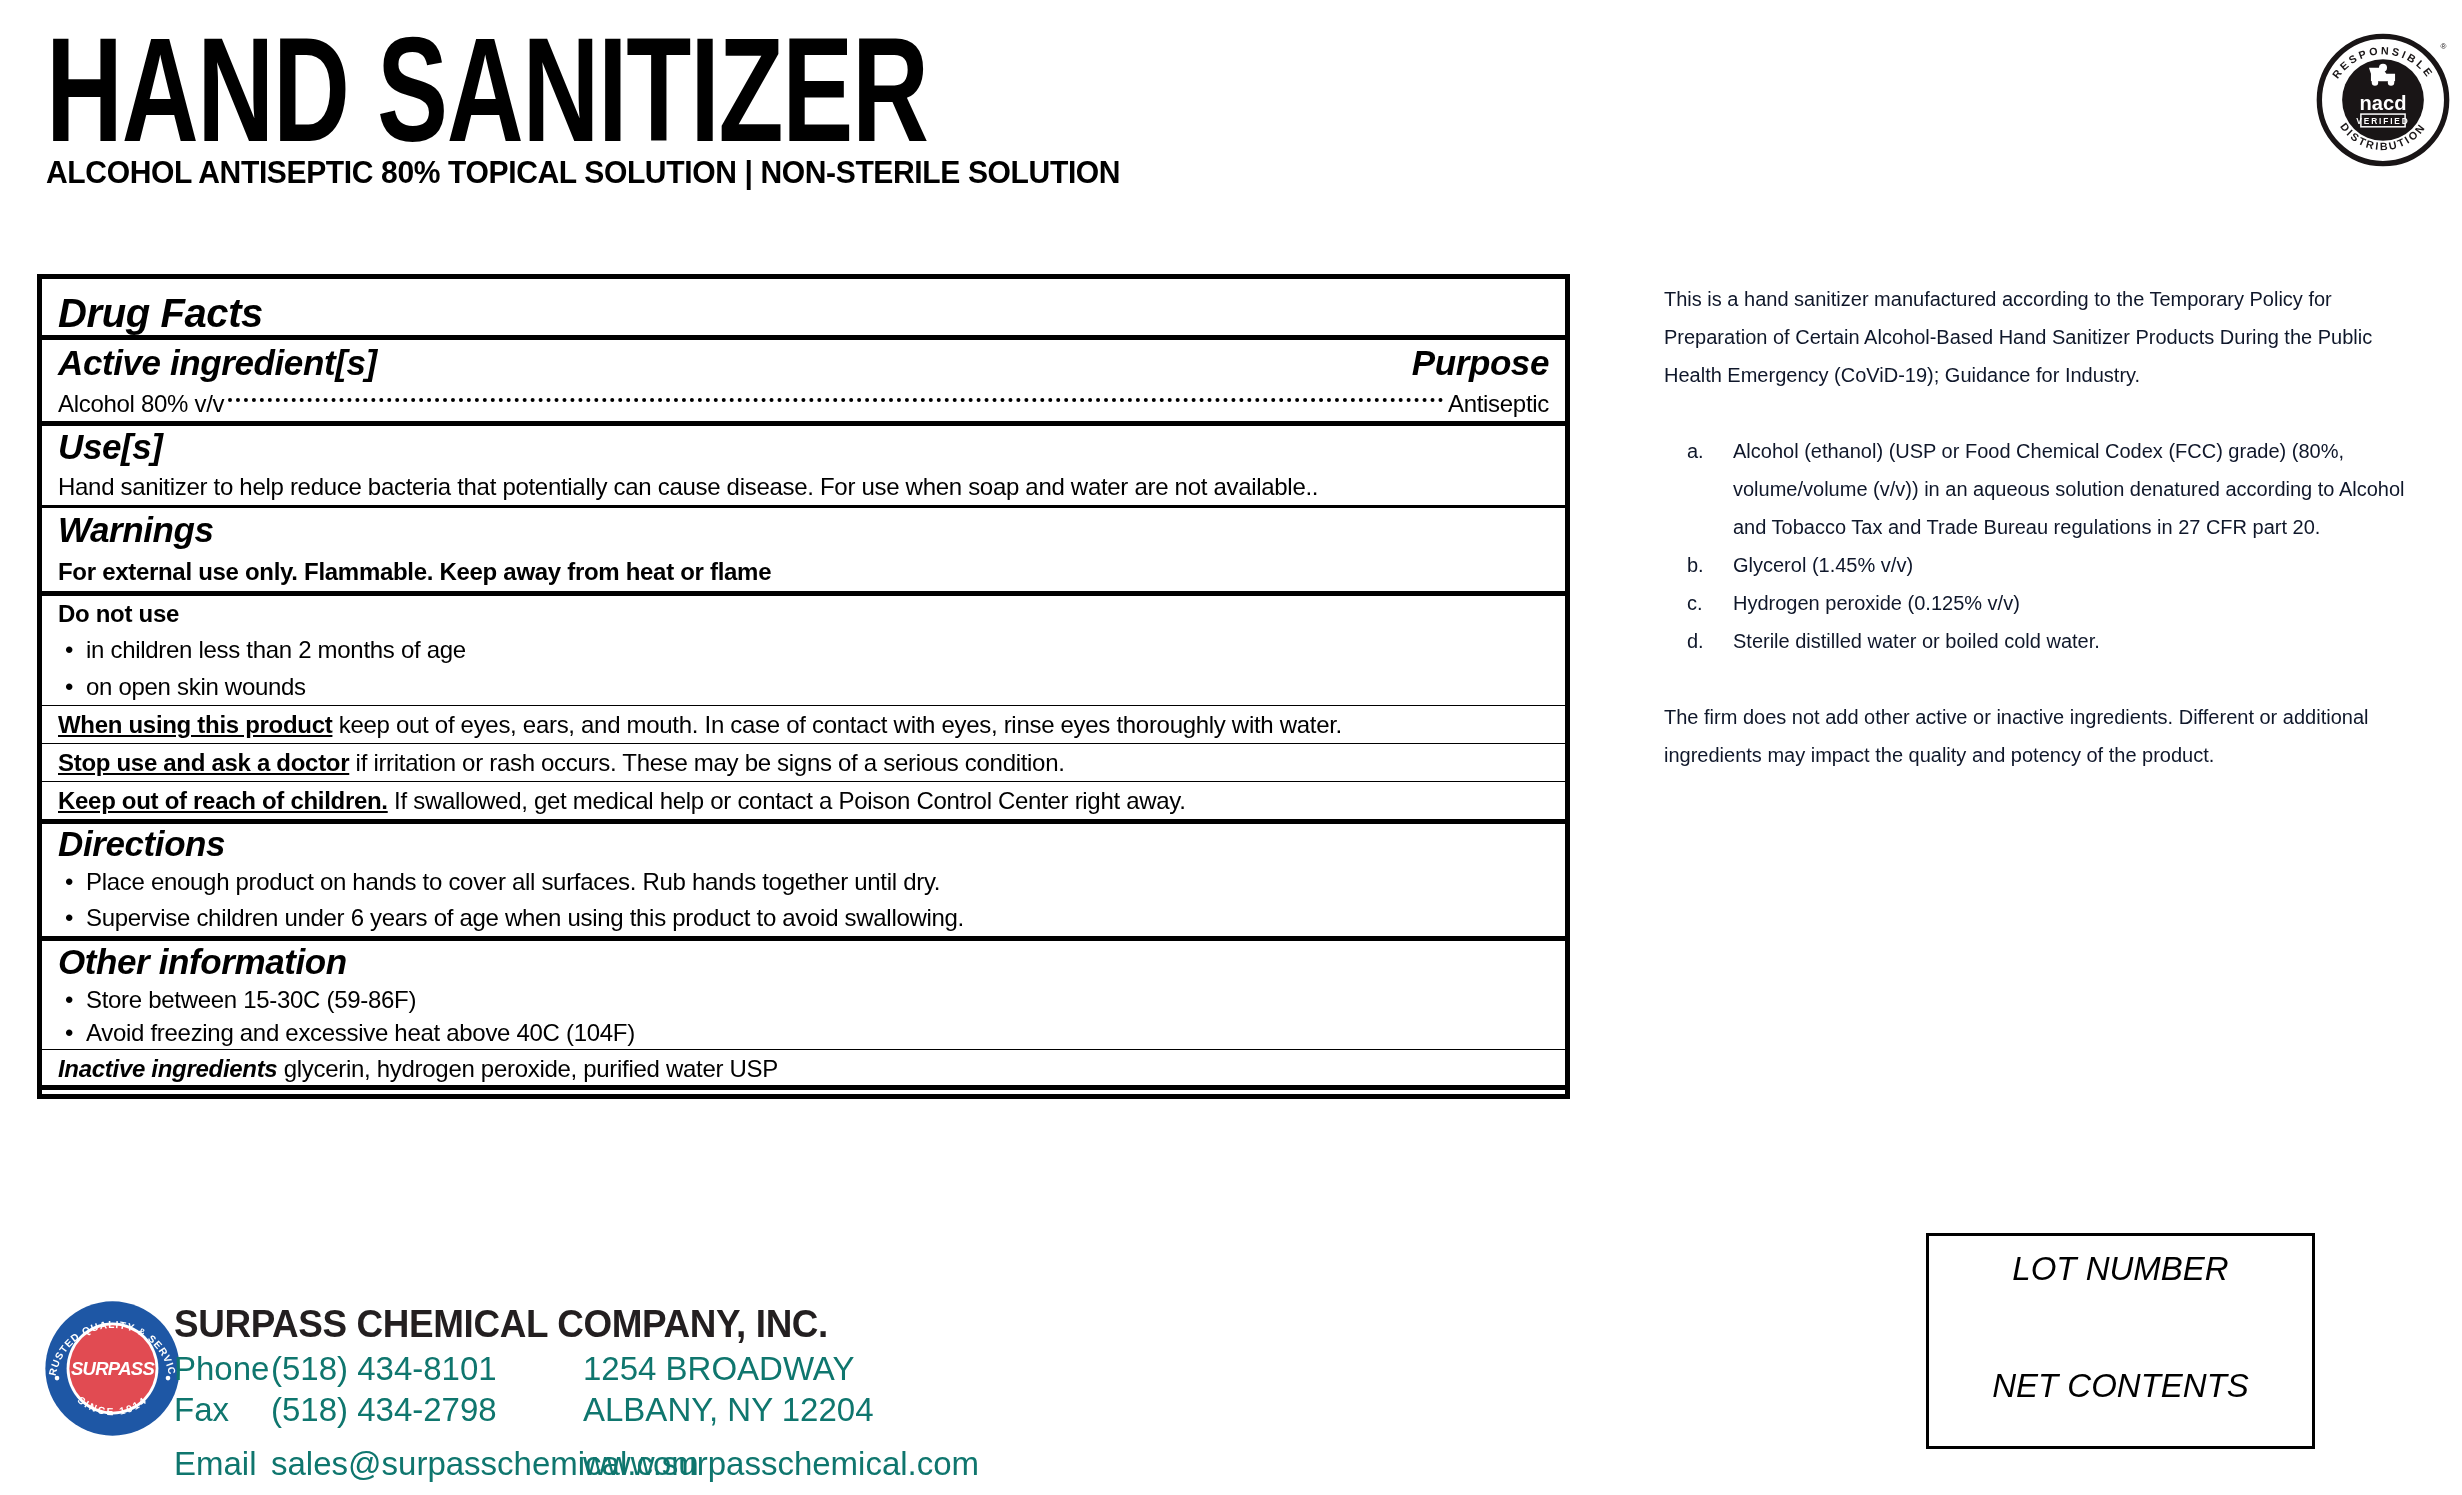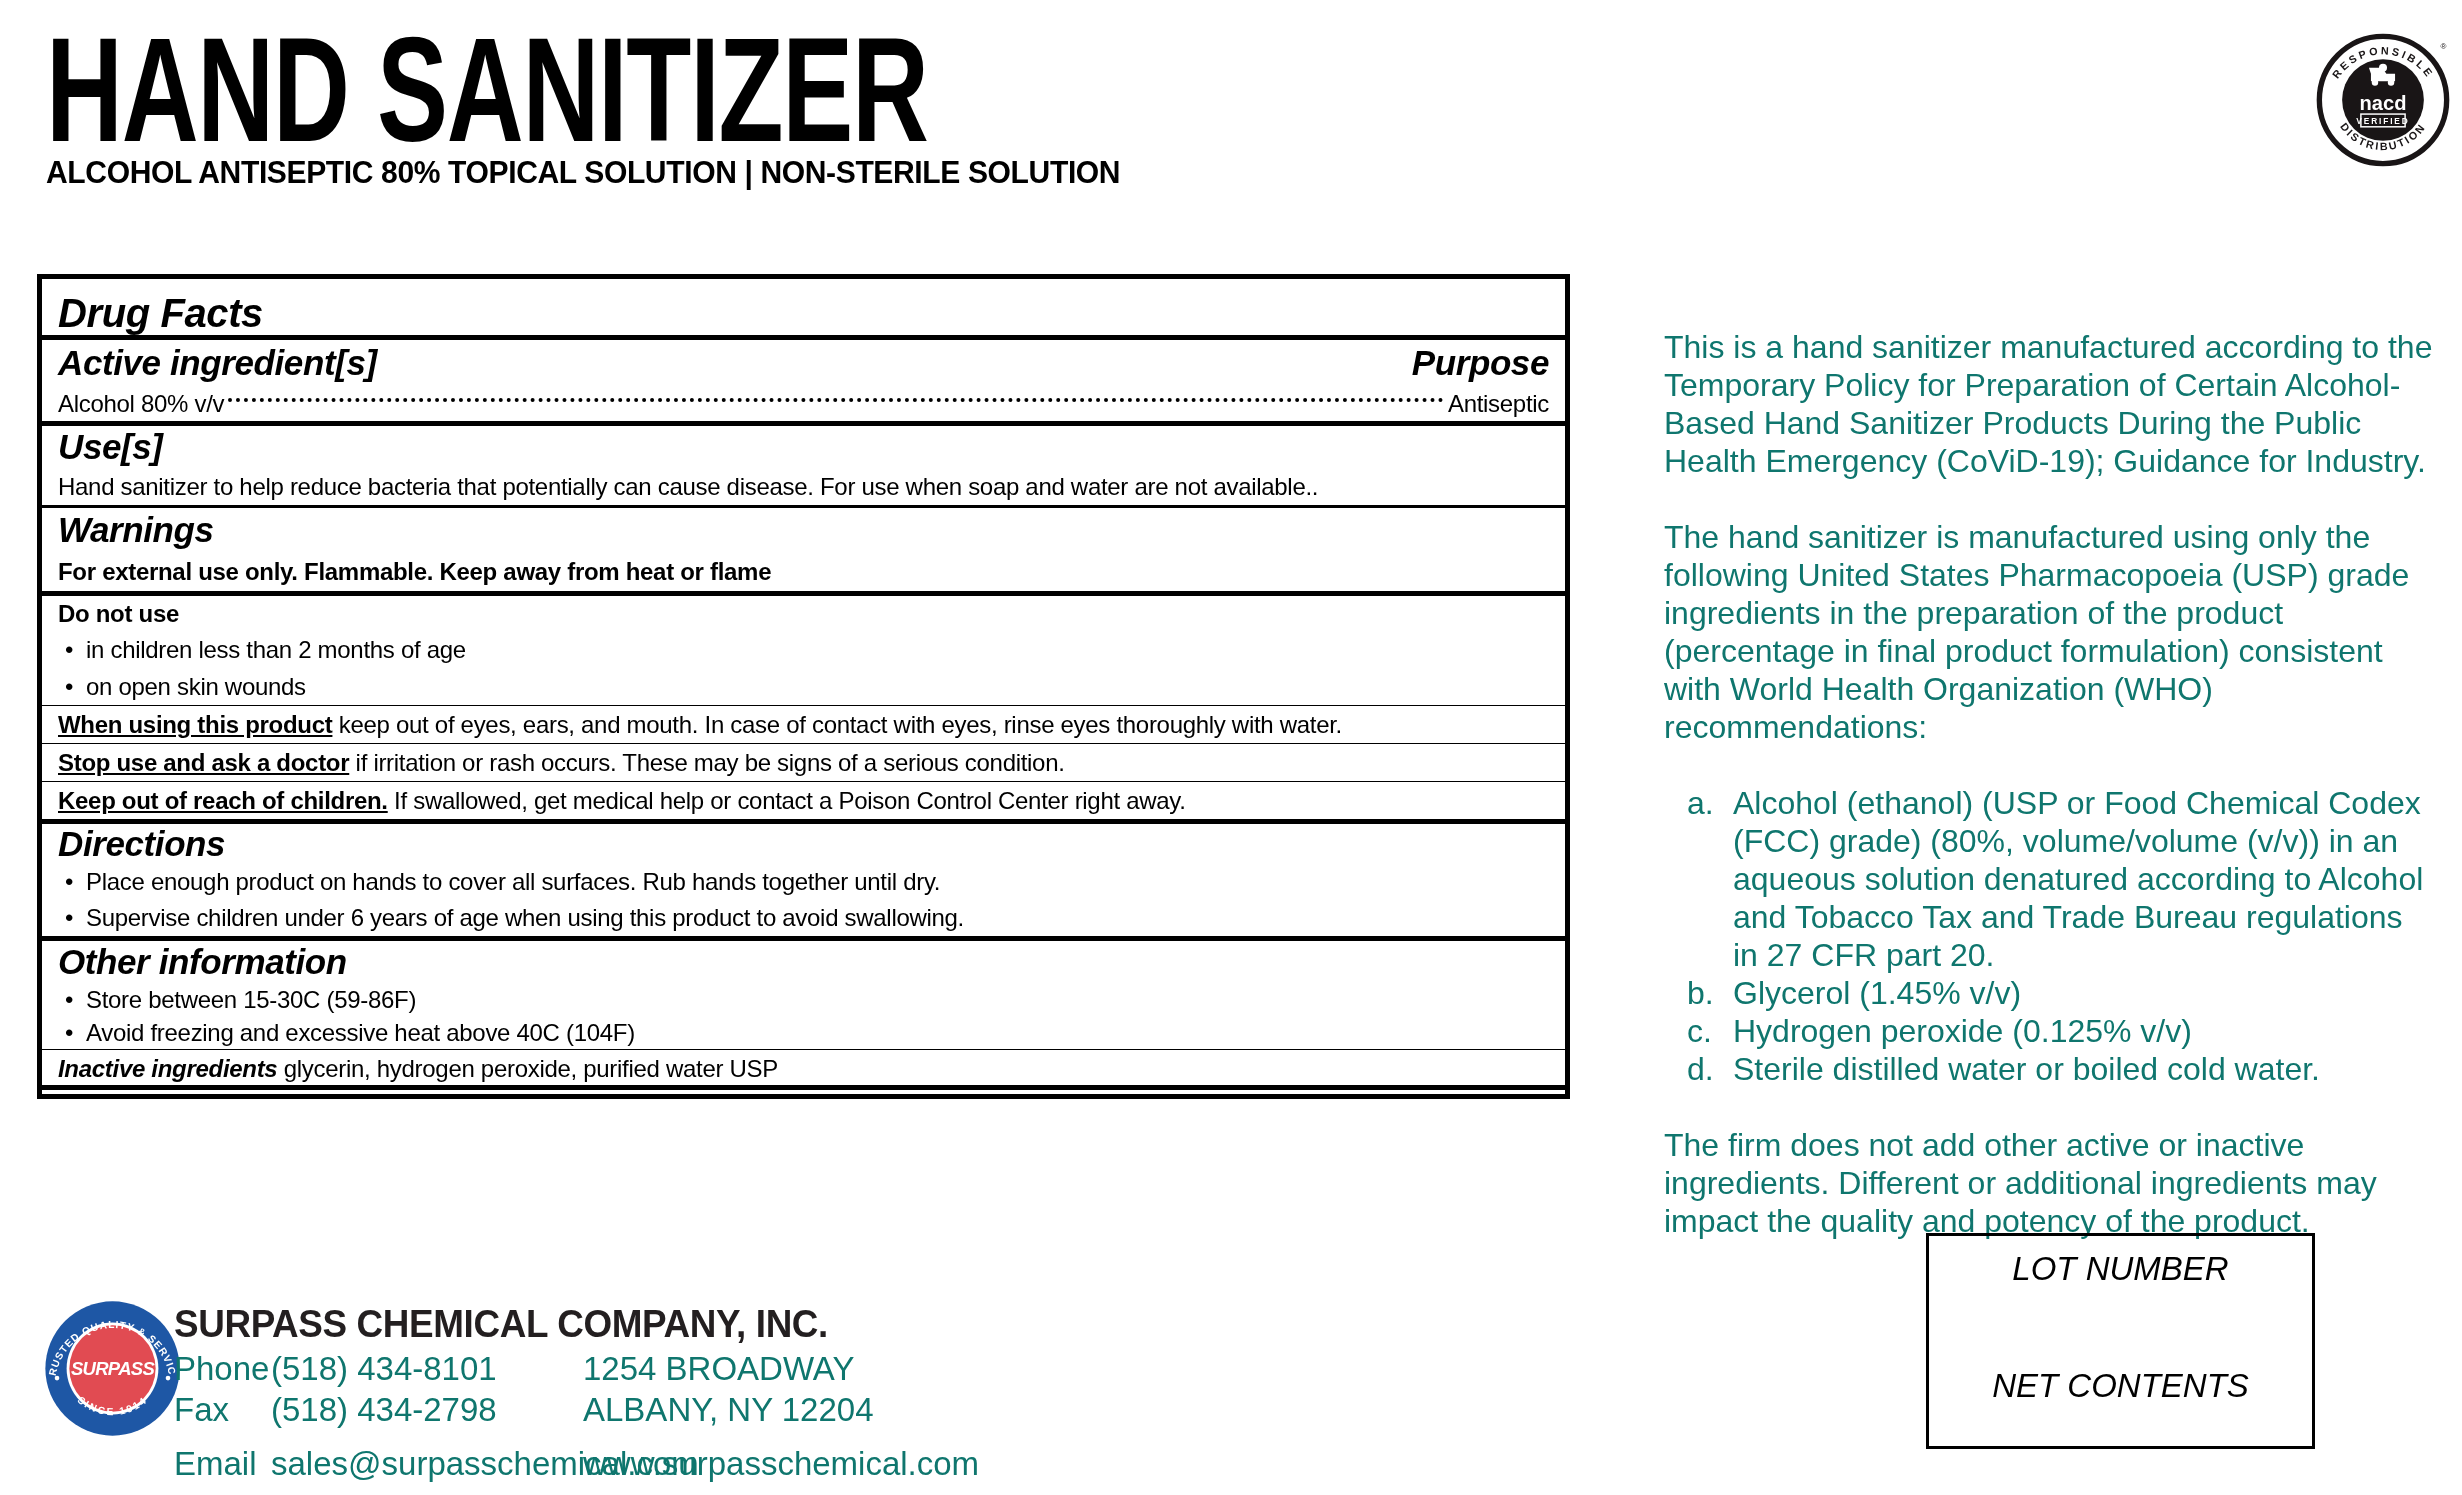--- a/index.html
+++ b/index.html
@@ -52,21 +52,21 @@
   .lead-bold { font-weight:bold; text-decoration:underline; }
   .lead-bold-it { font-weight:bold; font-style:italic; }
   .df-dir-h { height:40px; } .df-dir-b { height:35px; }
   .df-oth-h { height:42px; } .df-oth-b { height:33px; }
   .df-inact { height:35px; }
   .df-empty { height:17.6px; }
 
   
   .right-col {
     position:absolute; left:1664px; top:280px; width:770px;
-    font-size:32px; line-height:38px; color:#0f766e;margin-top:48px;
+    font-size:20px; line-height:38px; color:#0f172a;
   }
   .right-col p { margin:0 0 38px 0; }
   .rc-list { margin:0 0 38px 23px; }
   .rc-item { display:flex; }
   .rc-item .lbl { width:46px; flex:0 0 46px; }
   .rc-item .txt { flex:1; }
 
   
   .surpass-logo { position:absolute; left:44px; top:1300px; width:137px; height:137px; }
   .surpass-logo svg { width:100%; height:100%; }
@@ -206,21 +206,20 @@
 
     <div class="df-state df-body df-inact">
       <span class="lead-bold-it">Inactive ingredients</span><span> glycerin, hydrogen peroxide, purified water USP</span>
     </div>
     <div class="hr6"></div>
     <div class="df-empty"></div>
   </section>
 
   <aside class="right-col">
     <p>This is a hand sanitizer manufactured according to the Temporary Policy for Preparation of Certain Alcohol-Based Hand Sanitizer Products During the Public Health Emergency (CoViD-19); Guidance for Industry.</p>
-    <p>The hand sanitizer is manufactured using only the following United States Pharmacopoeia (USP) grade ingredients in the preparation of the product (percentage in final product formulation) consistent with World Health Organization (WHO) recommendations:</p>
     <div class="rc-list">
       <div class="rc-item">
         <span class="lbl">a.</span>
         <span class="txt">Alcohol (ethanol) (USP or Food Chemical Codex (FCC) grade) (80%, volume/volume (v/v)) in an aqueous solution denatured according to Alcohol and Tobacco Tax and Trade Bureau regulations in 27 CFR part 20.</span>
       </div>
       <div class="rc-item">
         <span class="lbl">b.</span>
         <span class="txt">Glycerol (1.45% v/v)</span>
       </div>
       <div class="rc-item">

